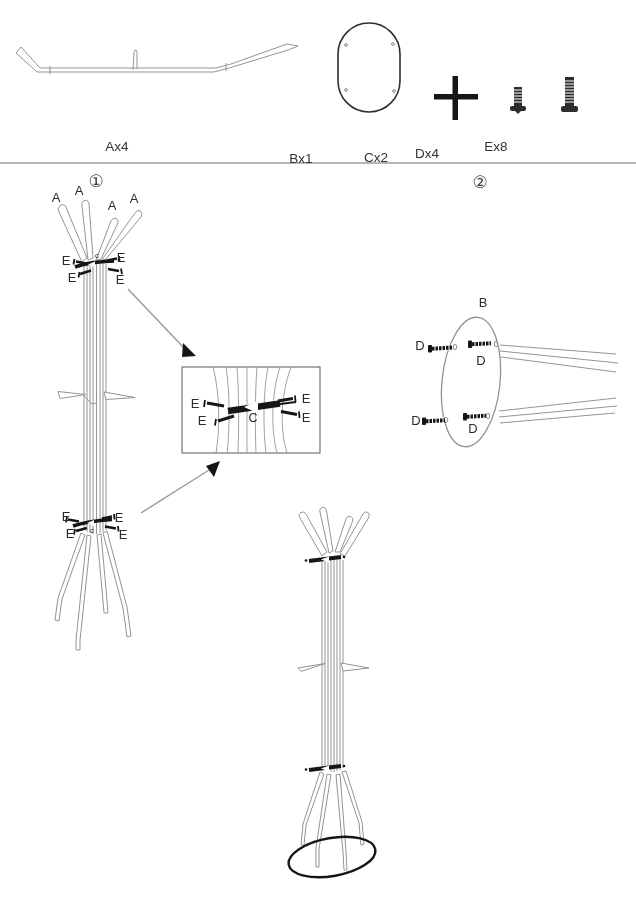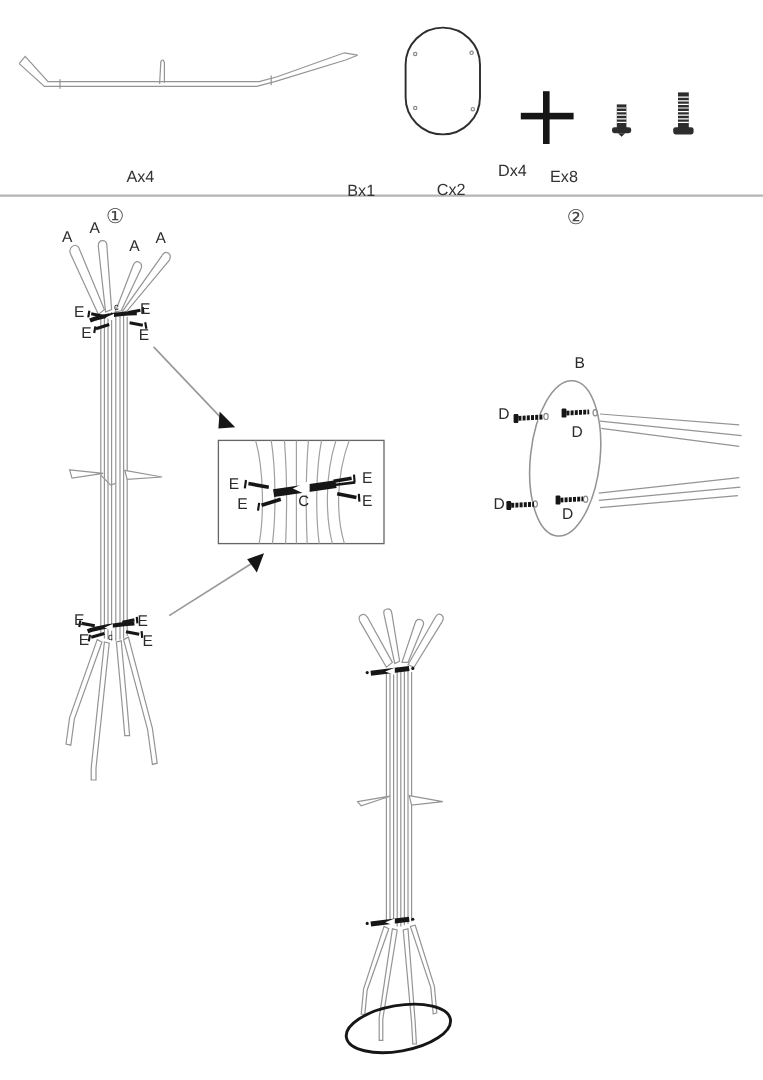--- a/index.html
+++ b/index.html
@@ -251,22 +251,22 @@
       <circle cx="344" cy="766" r="1.3" fill="#161616"></circle>
     </g>
 
     <ellipse cx="332" cy="857" rx="44" ry="19" transform="rotate(-10 332 857)" fill="none" stroke="#161616" stroke-width="2.4"></ellipse>
   </g>
 </svg>
 
 <span class="lbl part" style="left:117px;top:147px">Ax4</span>
 <span class="lbl part" style="left:301px;top:159px">Bx1</span>
 <span class="lbl part" style="left:376px;top:158px">Cx2</span>
-<span class="lbl part" style="left:427px;top:142px">Dx4</span>
-<span class="lbl part" style="left:470px;top:147px">Ex8</span>
+<span class="lbl part" style="left:427px;top:154px">Dx4</span>
+<span class="lbl part" style="left:496px;top:147px">Ex8</span>
 
 <span class="lbl circ" style="left:96px;top:181px">①</span>
 <span class="lbl circ" style="left:480px;top:182px">②</span>
 
 <span class="lbl" style="left:56px;top:197px">A</span>
 <span class="lbl" style="left:79px;top:190px">A</span>
 <span class="lbl" style="left:112px;top:205px">A</span>
 <span class="lbl" style="left:134px;top:198px">A</span>
 
 <span class="lbl" style="left:66px;top:260px">E</span>

